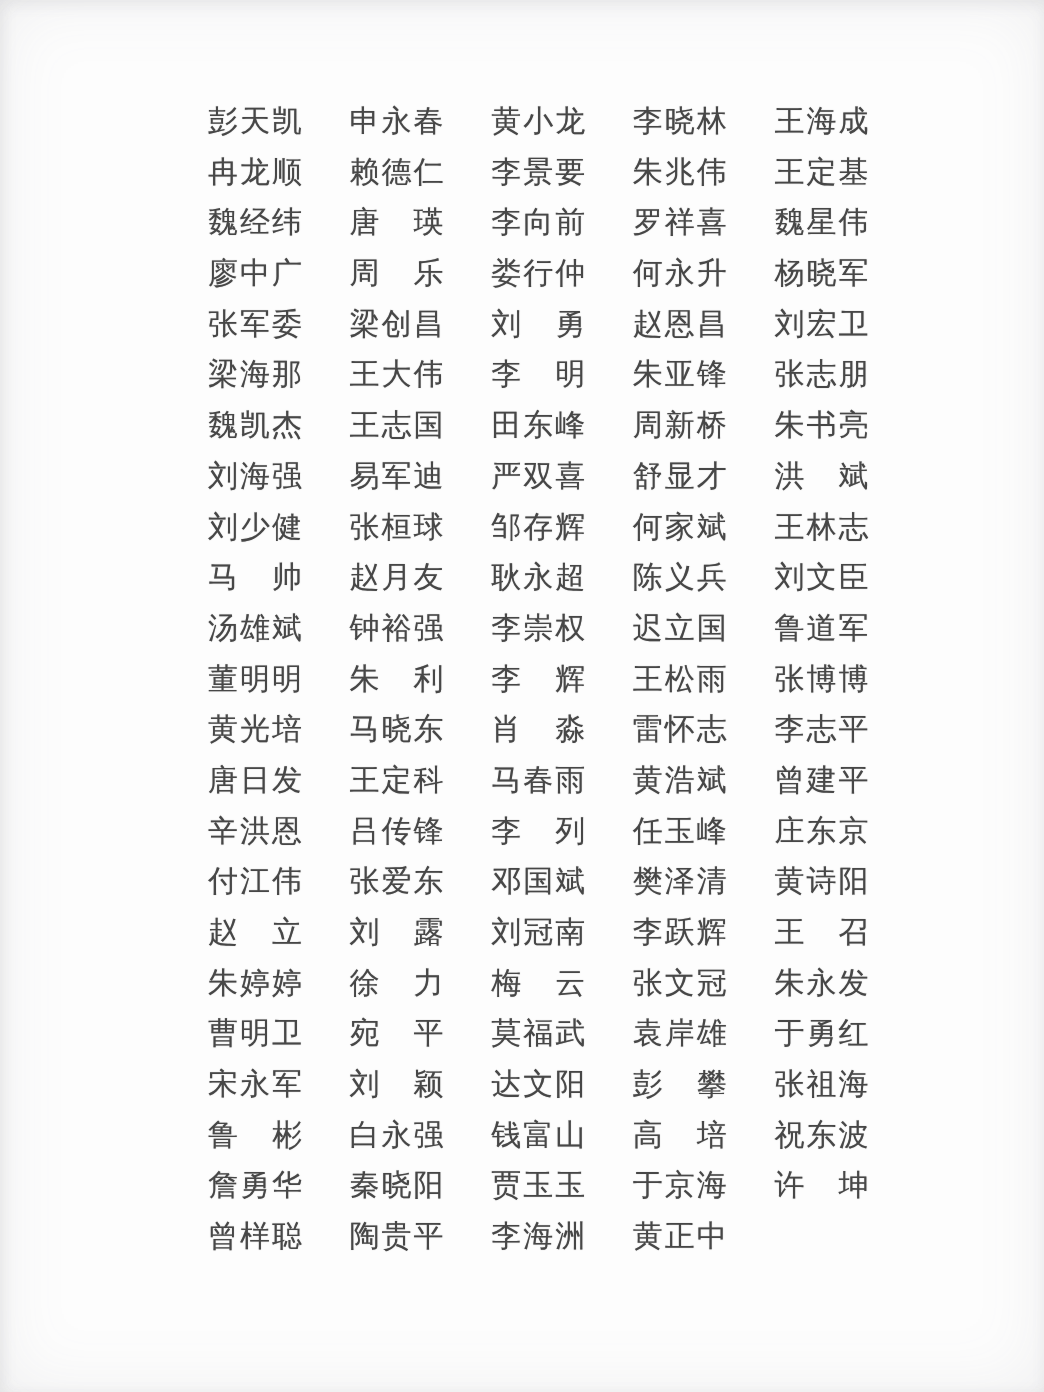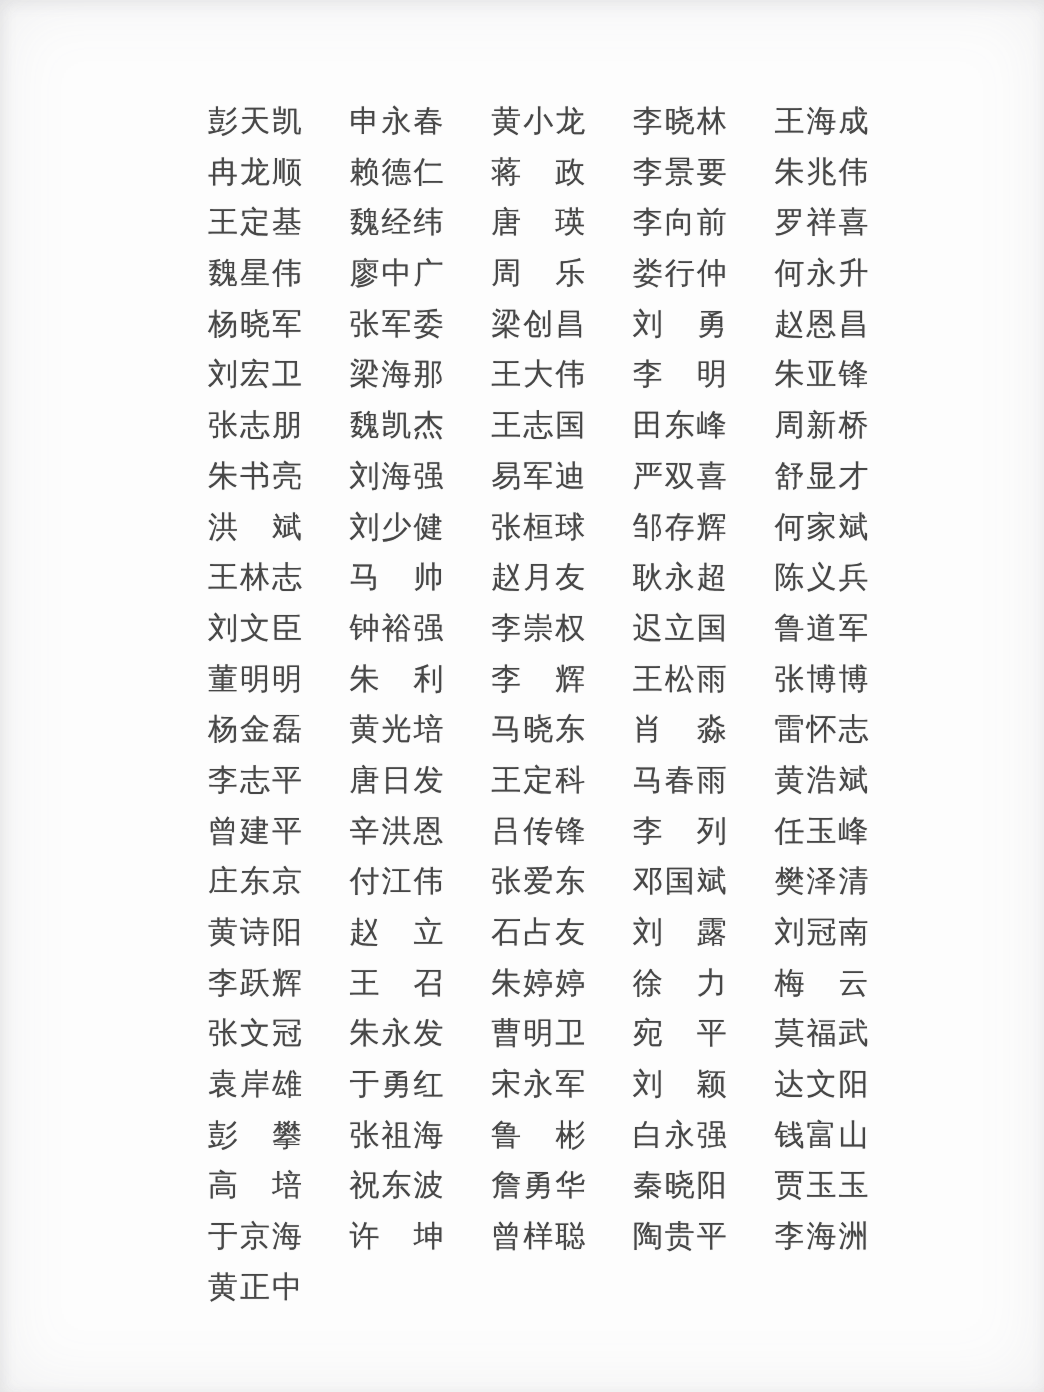--- a/index.html
+++ b/index.html
@@ -47,21 +47,20 @@
 
 <div class="page">
   <main class="name-grid" id="name-grid">
       <div class="name-cell">彭天凯</div>
       <div class="name-cell">申永春</div>
       <div class="name-cell">黄小龙</div>
       <div class="name-cell">李晓林</div>
       <div class="name-cell">王海成</div>
       <div class="name-cell">冉龙顺</div>
       <div class="name-cell">赖德仁</div>
-      <div class="name-cell">蒋　政</div>
       <div class="name-cell">李景要</div>
       <div class="name-cell">朱兆伟</div>
       <div class="name-cell">王定基</div>
       <div class="name-cell">魏经纬</div>
       <div class="name-cell">唐　瑛</div>
       <div class="name-cell">李向前</div>
       <div class="name-cell">罗祥喜</div>
       <div class="name-cell">魏星伟</div>
       <div class="name-cell">廖中广</div>
       <div class="name-cell">周　乐</div>
@@ -91,30 +90,30 @@
       <div class="name-cell">刘少健</div>
       <div class="name-cell">张桓球</div>
       <div class="name-cell">邹存辉</div>
       <div class="name-cell">何家斌</div>
       <div class="name-cell">王林志</div>
       <div class="name-cell">马　帅</div>
       <div class="name-cell">赵月友</div>
       <div class="name-cell">耿永超</div>
       <div class="name-cell">陈义兵</div>
       <div class="name-cell">刘文臣</div>
+      <div class="name-cell">汤雄斌</div>
       <div class="name-cell">钟裕强</div>
       <div class="name-cell">李崇权</div>
       <div class="name-cell">迟立国</div>
       <div class="name-cell">鲁道军</div>
       <div class="name-cell">董明明</div>
       <div class="name-cell">朱　利</div>
       <div class="name-cell">李　辉</div>
       <div class="name-cell">王松雨</div>
       <div class="name-cell">张博博</div>
-      <div class="name-cell">杨金磊</div>
       <div class="name-cell">黄光培</div>
       <div class="name-cell">马晓东</div>
       <div class="name-cell">肖　淼</div>
       <div class="name-cell">雷怀志</div>
       <div class="name-cell">李志平</div>
       <div class="name-cell">唐日发</div>
       <div class="name-cell">王定科</div>
       <div class="name-cell">马春雨</div>
       <div class="name-cell">黄浩斌</div>
       <div class="name-cell">曾建平</div>
@@ -122,21 +121,20 @@
       <div class="name-cell">吕传锋</div>
       <div class="name-cell">李　列</div>
       <div class="name-cell">任玉峰</div>
       <div class="name-cell">庄东京</div>
       <div class="name-cell">付江伟</div>
       <div class="name-cell">张爱东</div>
       <div class="name-cell">邓国斌</div>
       <div class="name-cell">樊泽清</div>
       <div class="name-cell">黄诗阳</div>
       <div class="name-cell">赵　立</div>
-      <div class="name-cell">石占友</div>
       <div class="name-cell">刘　露</div>
       <div class="name-cell">刘冠南</div>
       <div class="name-cell">李跃辉</div>
       <div class="name-cell">王　召</div>
       <div class="name-cell">朱婷婷</div>
       <div class="name-cell">徐　力</div>
       <div class="name-cell">梅　云</div>
       <div class="name-cell">张文冠</div>
       <div class="name-cell">朱永发</div>
       <div class="name-cell">曹明卫</div>

